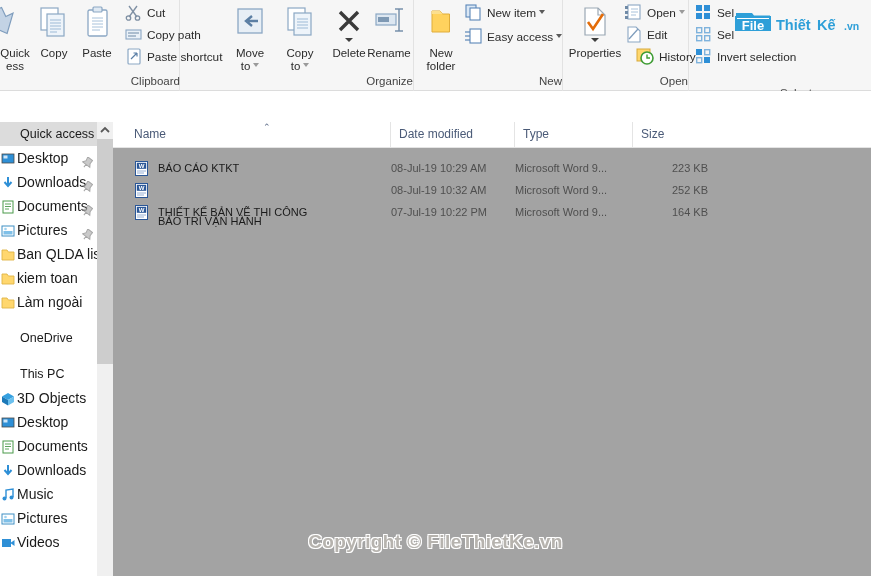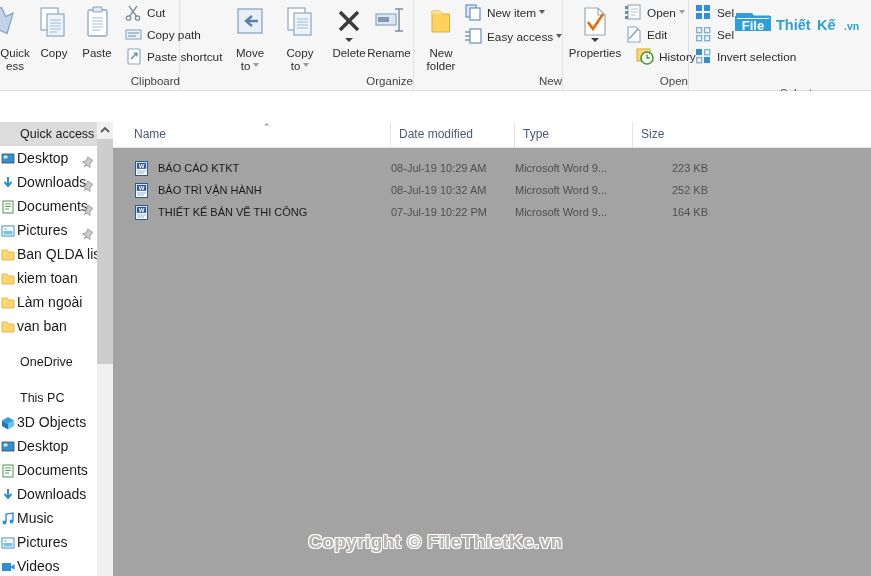--- a/index.html
+++ b/index.html
@@ -571,28 +571,20 @@
       </span>
       <span>kiem toan</span>
     </div>
     <div class="nav-item">
       <span class="ni">
         <svg width="16" height="16" viewBox="0 0 16 16">
             <path d="M2 3 h5 l1.4 2 h5.6 v8 h-12 z" fill="#ffd76e" stroke="#e0b445" stroke-width=".9"></path>
           </svg>
       </span>
       <span>Làm ngoài</span>
-    </div>
-    <div class="nav-item">
-      <span class="ni">
-        <svg width="16" height="16" viewBox="0 0 16 16">
-            <path d="M2 3 h5 l1.4 2 h5.6 v8 h-12 z" fill="#ffd76e" stroke="#e0b445" stroke-width=".9"></path>
-          </svg>
-      </span>
-      <span>van ban</span>
     </div>
 
     <div class="sb-gap"></div>
     <div class="nav-head">OneDrive</div>
     <div class="sb-gap"></div>
     <div class="nav-head">This PC</div>
 
     <div class="nav-item">
       <span class="ni">
         <svg width="16" height="16" viewBox="0 0 16 16">
@@ -713,21 +705,21 @@
         <svg width="15" height="16" viewBox="0 0 15 16">
           <rect x="0.5" y="0.5" width="12" height="14" fill="#fff" stroke="#2b5797" stroke-width="1"></rect>
           <rect x="1.8" y="1.8" width="9.4" height="6" fill="#2b5797"></rect>
           <text x="6.5" y="7.1" font-size="6" font-family="Liberation Sans, sans-serif" fill="#fff" text-anchor="middle" font-weight="bold">W</text>
           <g stroke="#7f9dc9" stroke-width=".8">
               <line x1="2" y1="10" x2="11" y2="10"></line>
               <line x1="2" y1="12" x2="9" y2="12"></line>
             </g>
         </svg>
       </span>
-      <span class="cell" style="left:45px; width:230px;">BẢO TRÌ VẬN HÀNH</span>
+      <span class="cell" style="left:45px; width:230px;margin-top:31px;">BẢO TRÌ VẬN HÀNH</span>
       <span class="cell dim" style="left:278px; width:122px;">08-Jul-19 10:32 AM</span>
       <span class="cell dim" style="left:402px; width:116px;">Microsoft Word 9...</span>
       <span class="cell dim size" style="left:519px; width:76px;">252 KB</span>
     </div>
 
     <div class="row" style="top:80px;">
       <span class="wicon">
         <svg width="15" height="16" viewBox="0 0 15 16">
           <rect x="0.5" y="0.5" width="12" height="14" fill="#fff" stroke="#2b5797" stroke-width="1"></rect>
           <rect x="1.8" y="1.8" width="9.4" height="6" fill="#2b5797"></rect>

